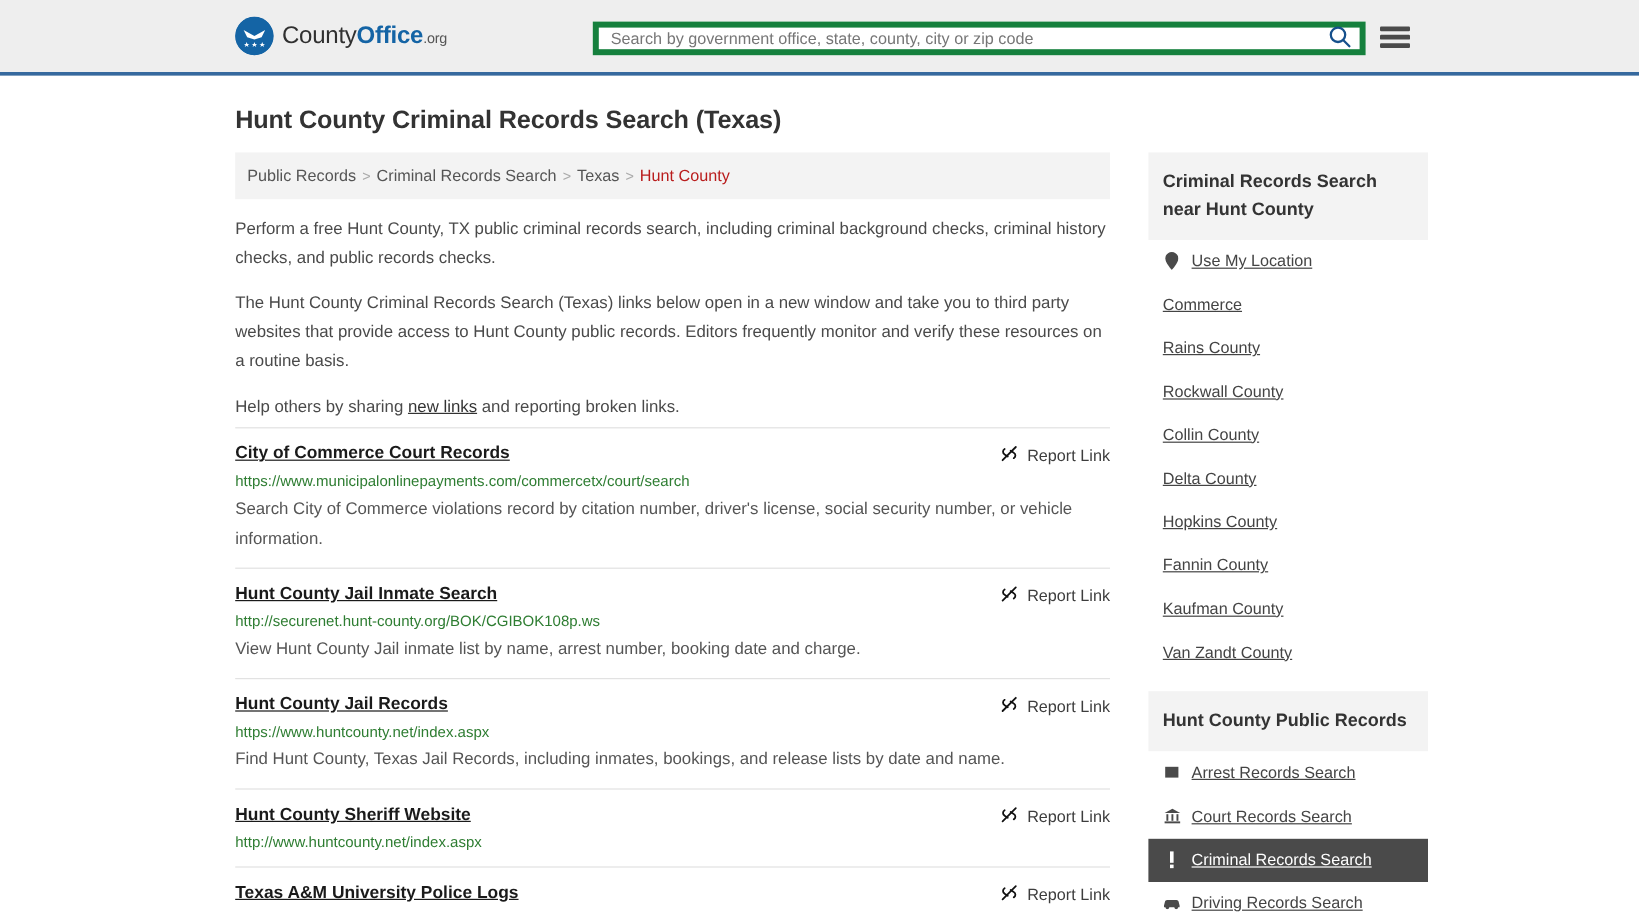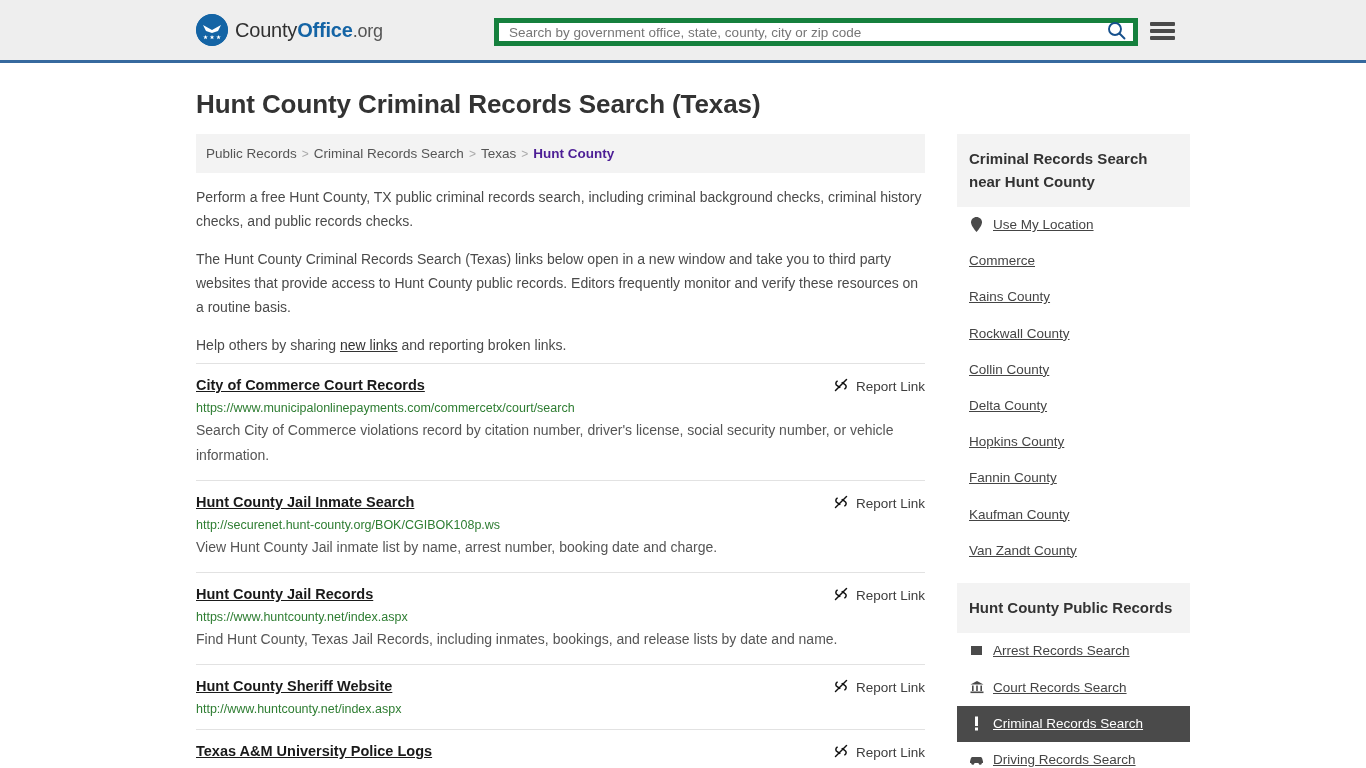--- a/index.html
+++ b/index.html
@@ -39,21 +39,21 @@
   .logo-mark svg { position: absolute; left: 0; top: 0; }
   .logo-text {
     margin-left: 7px;
     font-size: 20px;
     color: #303030;
     letter-spacing: -0.2px;
     white-space: nowrap;
   }
   .logo-text .b { color: #1464a5; font-weight: bold; }
   .logo-text .c { font-weight: normal; }
-  .logo-text .o { font-size: 18px; color: #555; }
+  .logo-text .o { font-size: 12px; color: #555; }
 
   .search-wrap {
     position: absolute;
     left: 494px;
     top: 18px;
     width: 644px;
     height: 28px;
     background: #fff;
     border: 5px solid #15803d;
     display: flex;
@@ -96,21 +96,21 @@
     background: #4a4a4a;
     border-radius: 1px;
   }
 
   
   .page {
     width: 1366px;
     padding: 0 196px 0 196px;
   }
   .page-title {
-    font-size: 26px;
+    font-size: 21px;
     font-weight: bold;
     color: #333333;
     margin: 26px 0 14px 0;
     letter-spacing: -0.1px;
   }
   .body-cols {
     display: flex;
     align-items: flex-start;
     gap: 32px;
   }
@@ -123,21 +123,21 @@
     padding: 12px 10px;
     font-size: 13.5px;
     color: #666;
     margin-bottom: 12px;
   }
   .breadcrumb a {
     color: #555;
     text-decoration: none;
   }
   .breadcrumb .sep { color: #aaa; margin: 0 5px; font-size: 12px; }
-  .breadcrumb .current { color: #4c1d95; font-weight: bold; }
+  .breadcrumb .current { color: #b91c1c; }
 
   
   .intro p {
     font-size: 14px;
     color: #4a4a4a;
     line-height: 1.72;
     margin: 0 0 14px 0;
   }
   .intro p:last-child { margin-bottom: 6px; }
   .intro a {

